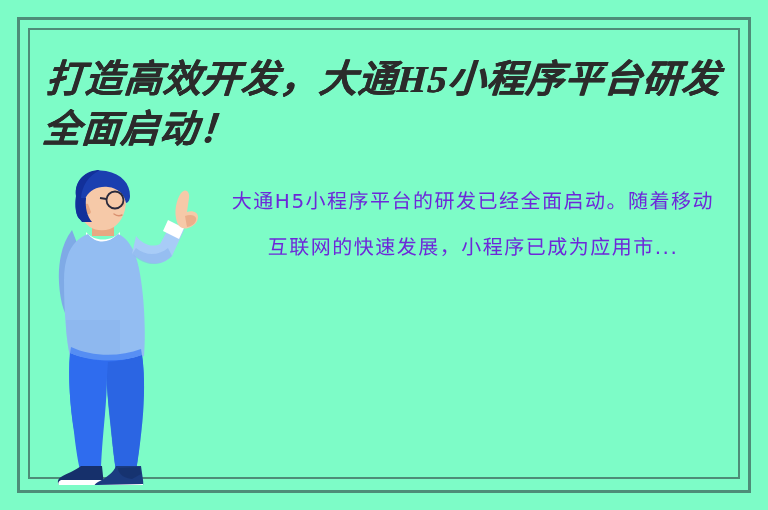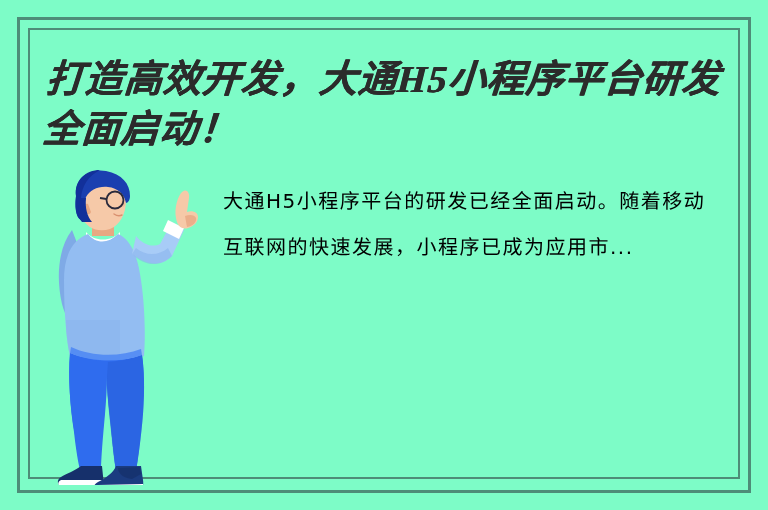--- a/index.html
+++ b/index.html
@@ -178,16 +178,16 @@
                  L48 317 C54 317 56 312 55 306 L54 296 Z" fill="#16306B"></path>
         <path d="M13 310 C9 312 9 316 16 317 L48 317 C54 317 56 314 55 310 Z" fill="#FFFFFF"></path>
 
         <path d="M68 296 C66 302 58 308 50 312 C44 315 45 321 52 322
                  L88 322 C94 322 96 316 95 310 L93 296 Z" fill="#1B3C80"></path>
         <path d="M50 315 C45 317 45 321 52 322 L88 322 C94 322 96 319 95 314 Z" fill="#FFFFFF"></path>
         <path d="M70 298 C70 304 76 308 84 309 L93 304 L92 297 Z" fill="#16306B" opacity="0.75"></path>
       </svg>
     </div>
 
-    <div class="body-text" style="color: #000000;">大通H5小程序平台的研发已经全面启动。随着移动互联网的快速发展，小程序已成为应用市...</div>
+    <div class="body-text" style="color: #6d28d9; text-align: center;">大通H5小程序平台的研发已经全面启动。随着移动互联网的快速发展，小程序已成为应用市...</div>
 
   </div>
 </div>
 
 </body></html>

